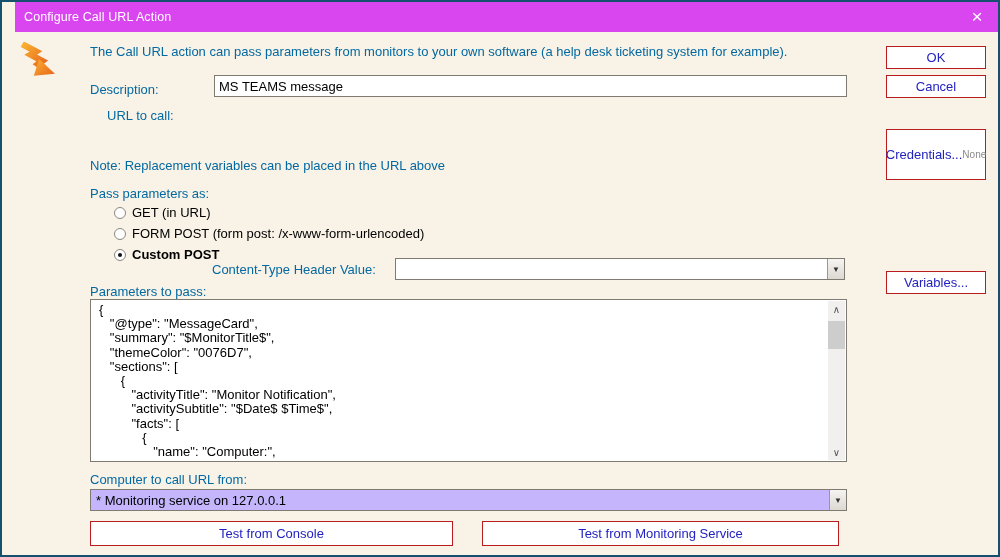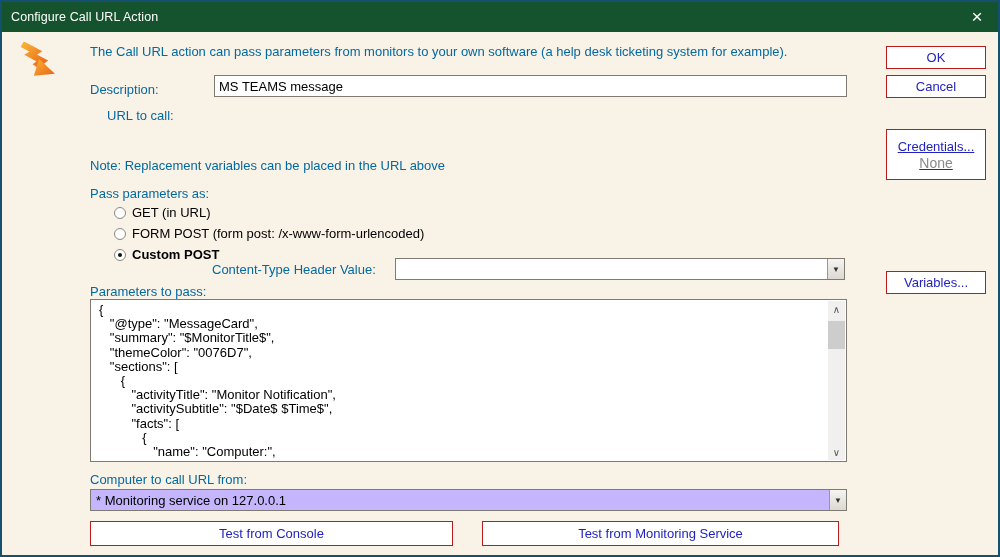--- a/index.html
+++ b/index.html
@@ -4,22 +4,22 @@
 <style>
   * { margin:0; padding:0; box-sizing:border-box; }
   html,body { width:1000px; height:557px; }
   body { font-family:"Liberation Sans", sans-serif; background:#d0d0d0; }
 
   .window {
     position:relative; width:1000px; height:557px;
     background:#f9f2e7; border:2px solid #15506e; overflow:hidden;
   }
   .titlebar {
-    position:absolute; top:0; left:0; right:0; height:30px;
-    background:#14532d; color:#fff; display:flex; align-items:center;
+    position:absolute; top:0; left:13px; right:0; height:30px;
+    background:#d946ef; color:#fff; display:flex; align-items:center;
   }
   .titlebar .title { font-size:12.5px; padding-left:9px; letter-spacing:.1px; }
   .close-btn {
     position:absolute; right:8px; top:2px; width:26px; height:26px;
     color:#fff; font-size:19px; line-height:26px; text-align:center; cursor:pointer;
     font-weight:300;
   }
 
   .label { position:absolute; font-size:13px; color:#0369a1; white-space:nowrap; }
 
@@ -72,22 +72,22 @@
     color:#555; font-size:10px; cursor:pointer; flex:0 0 16px;
   }
   .scroll-track { flex:1; position:relative; }
   .scroll-thumb { position:absolute; top:4px; left:0; width:17px; height:28px; background:#cdcdcd; cursor:pointer; }
 
   .btn {
     position:absolute; background:#fff; border:1px solid #b91c1c; border-radius:0;
     color:#2222c0; font-size:13px; font-family:"Liberation Sans", sans-serif;
     display:flex; align-items:center; justify-content:center; cursor:pointer;
   }
-  .btn.multi { flex-direction:column; line-height:16px;text-decoration:underline; }
-  .btn .sub { font-size:14px; color:#8a8a8a; }
+  .btn.multi { flex-direction:row; line-height:16px; }
+  .btn .sub { font-size:10px; color:#8a8a8a; }
 
   .app-icon { position:absolute; left:16px; top:40px; width:38px; height:38px; }
 </style>
 </head>
 <body>
 
 <div class="window">
 
   <div class="titlebar">
     <span class="title">Configure Call URL Action</span>

